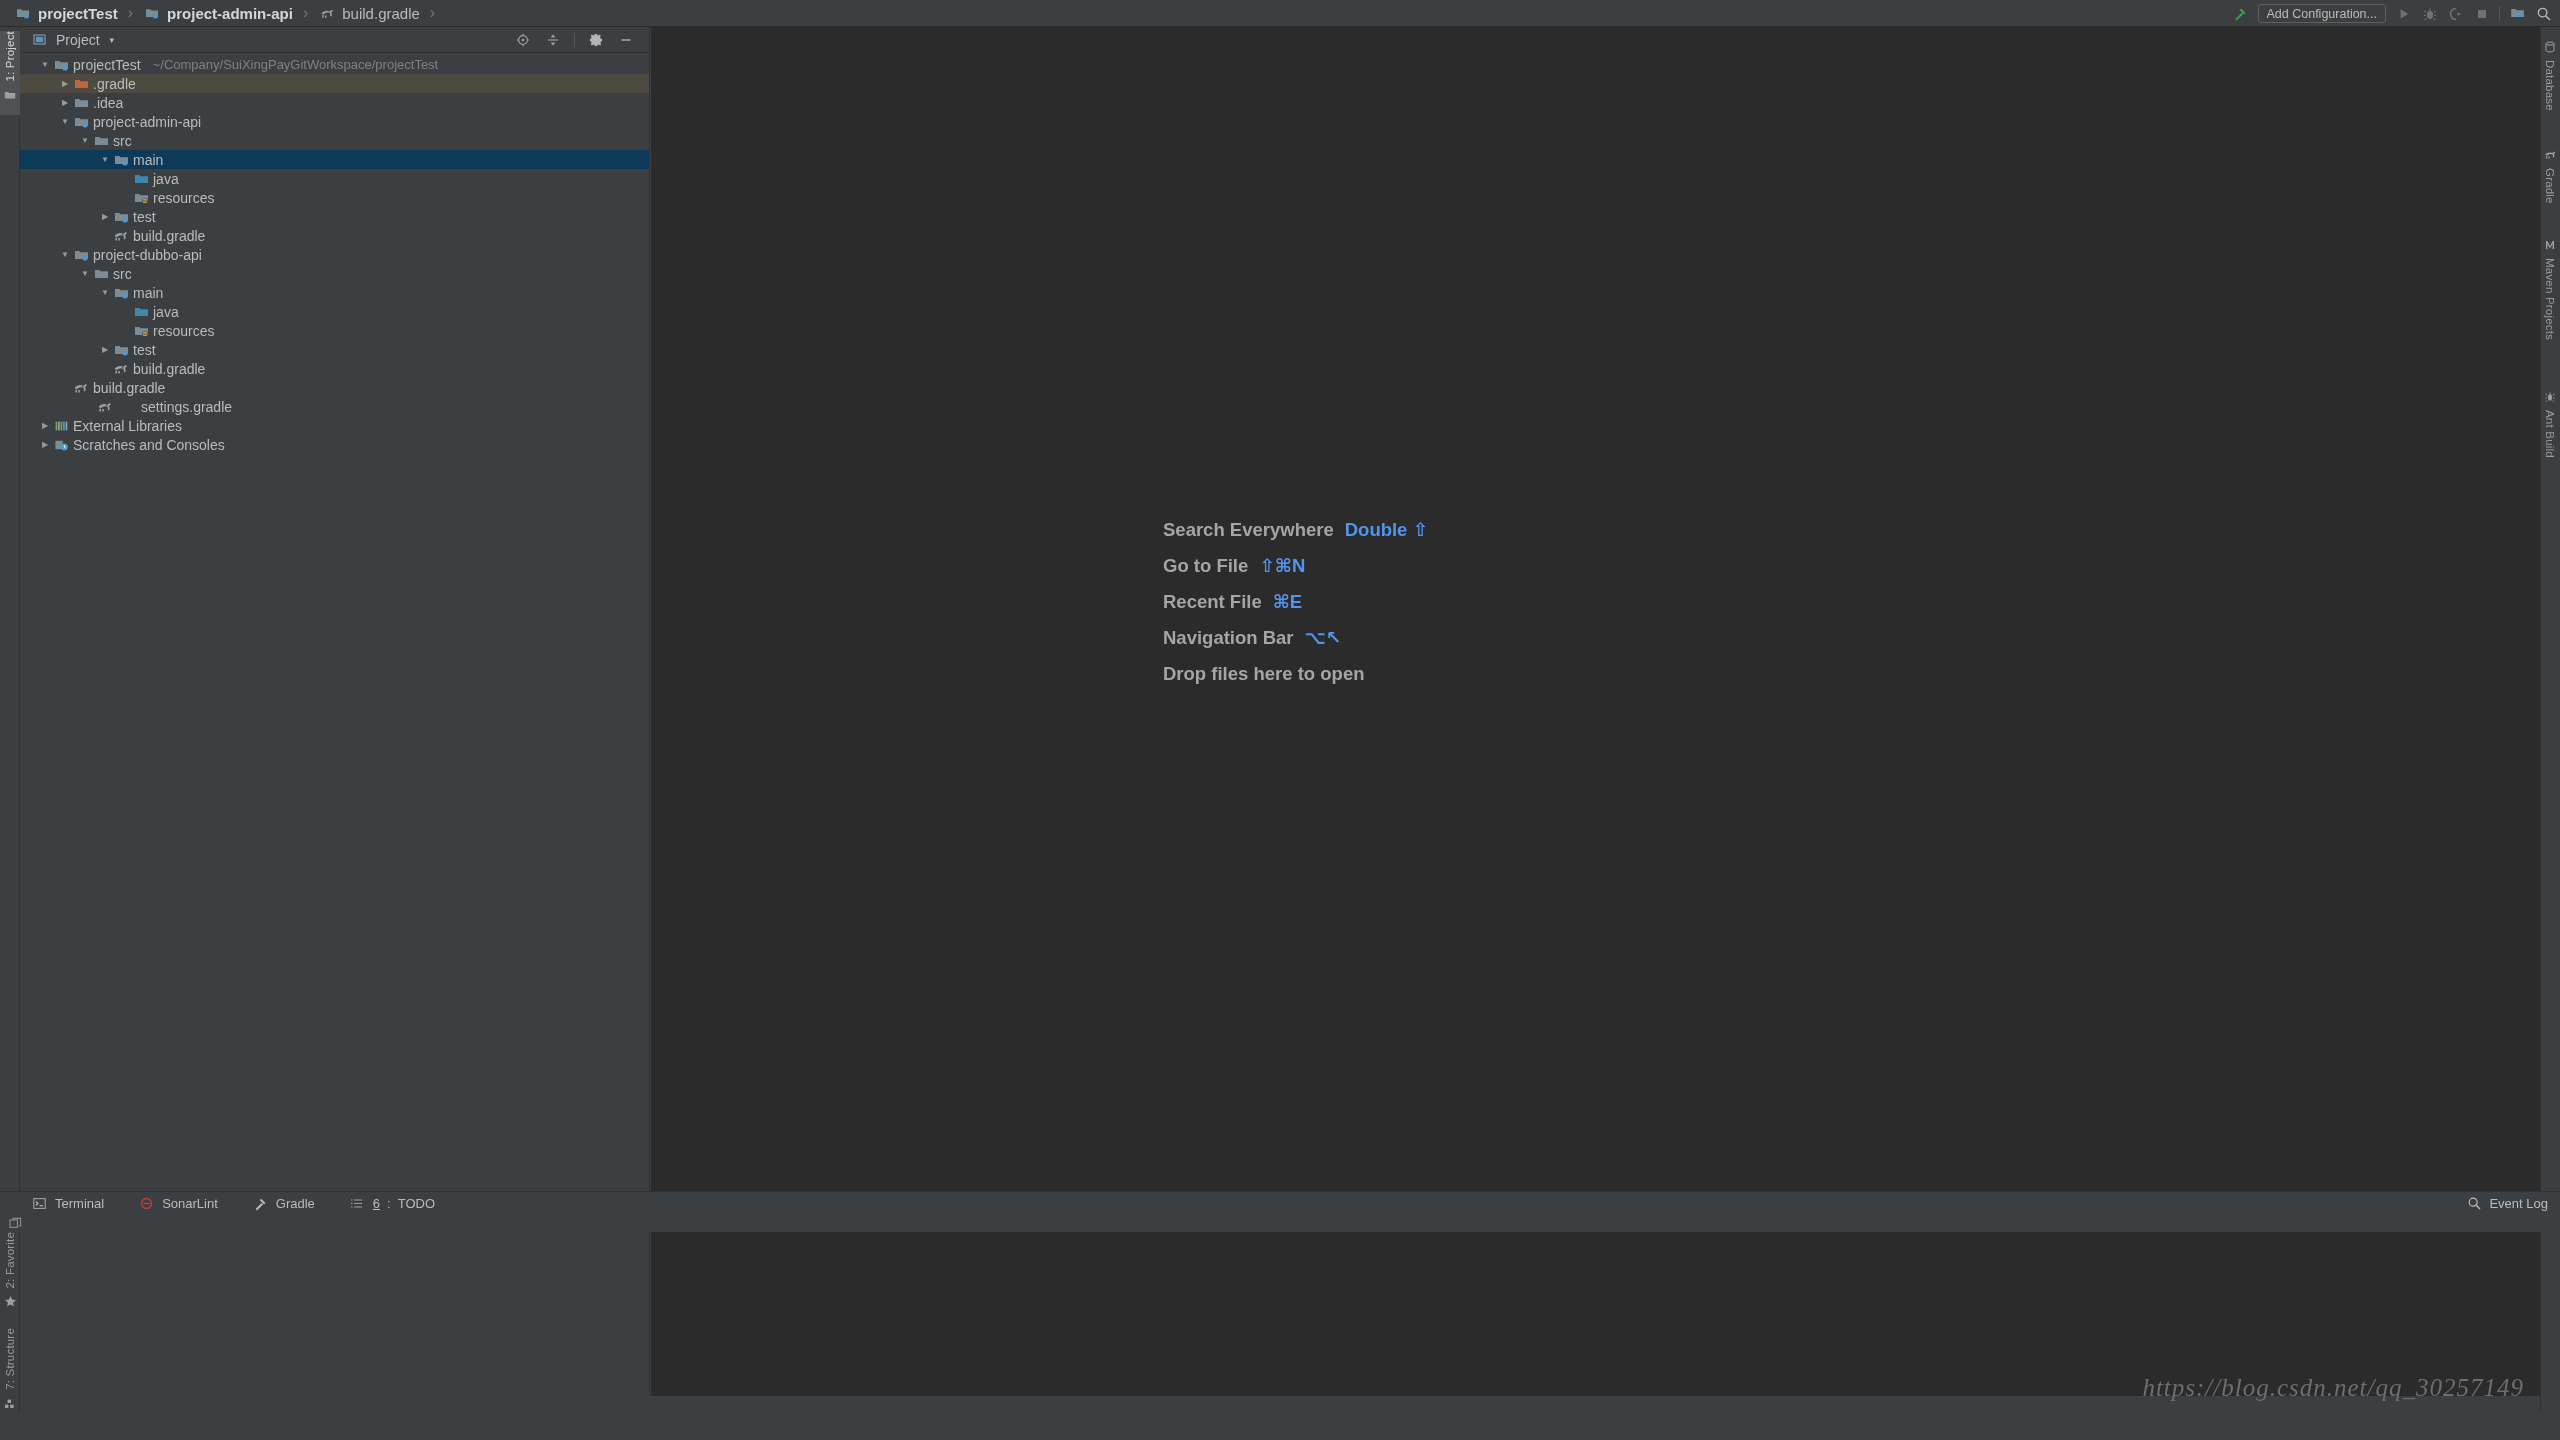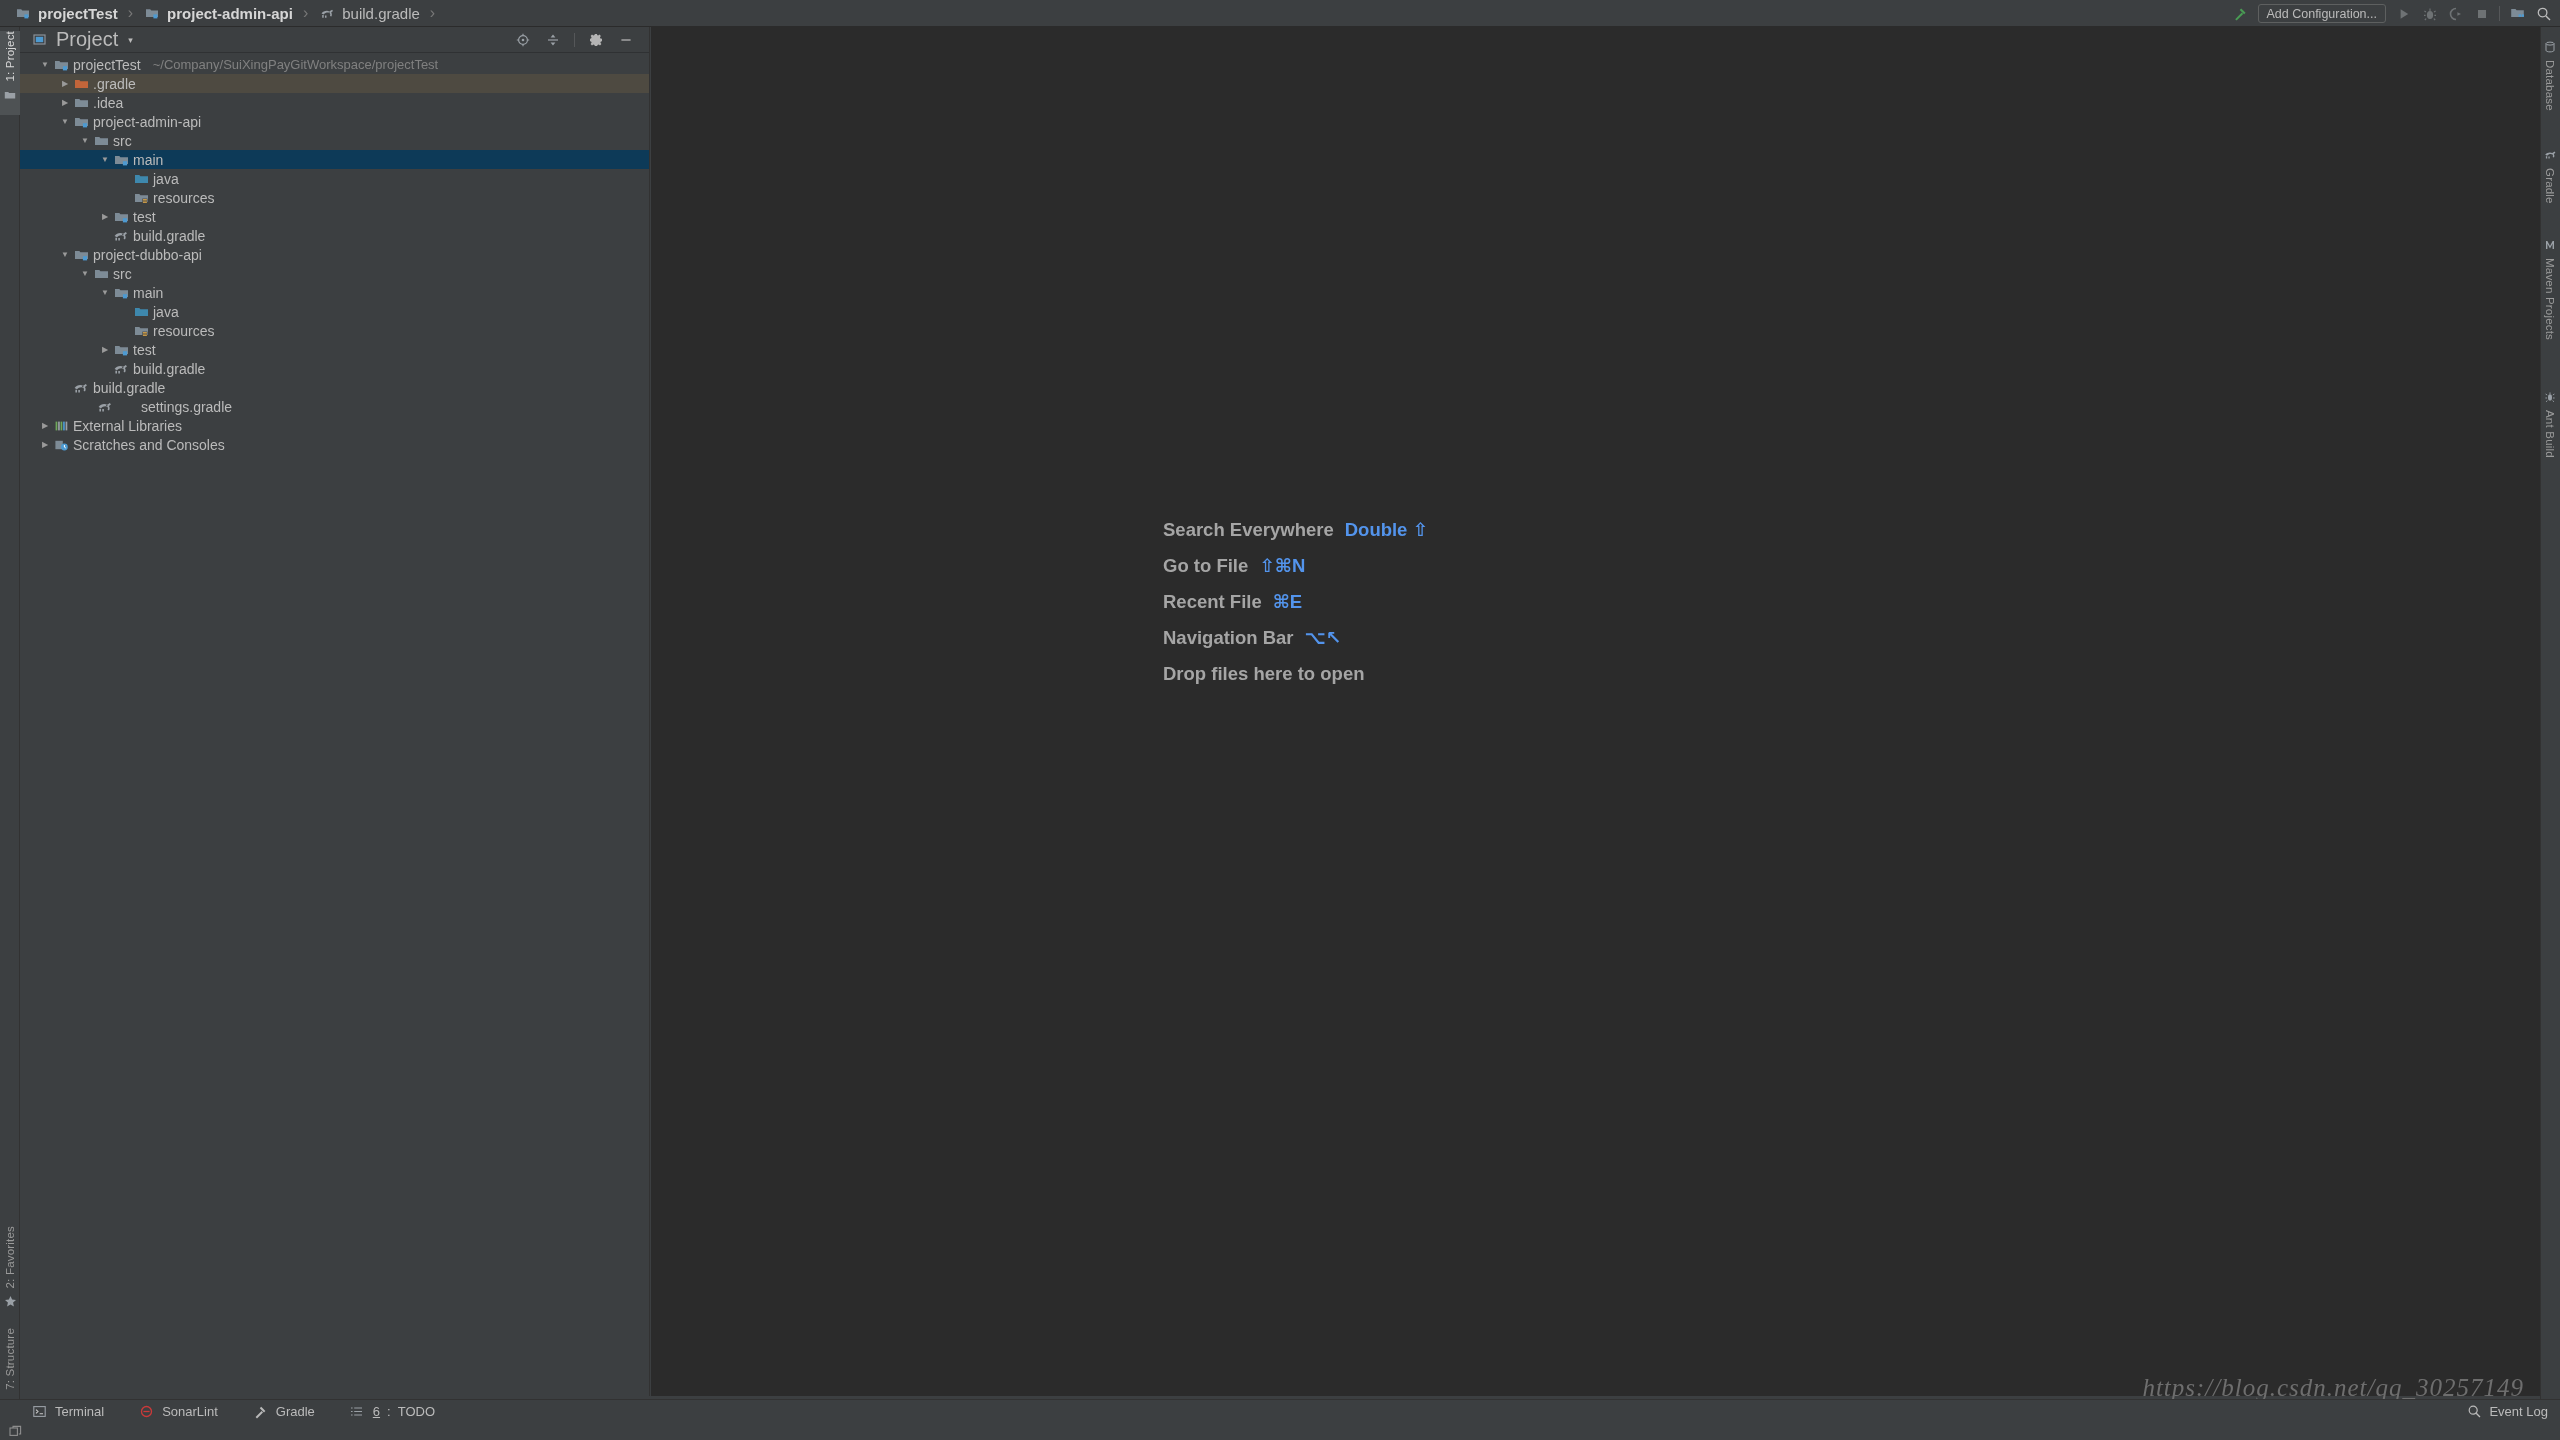--- a/index.html
+++ b/index.html
@@ -7,21 +7,21 @@
     width: 2560px; height: 1440px;
     background: #3c3f41;
     font-family: "Liberation Sans", "DejaVu Sans", sans-serif;
     overflow: hidden;
     -webkit-font-smoothing: antialiased;
   }
 
   
   .ide {
     position: relative;
-    width: 2560px; height: 1440px;
+    width: 2560px; height: 1232px;
     background: #3c3f41;
   }
 
   
   .navbar {
     position: absolute; top: 0; left: 0;
     width: 2560px; height: 27px;
     background: #3c3f41;
     display: flex; align-items: center;
     padding-left: 14px;
@@ -107,21 +107,21 @@
     background: #3c3f41;
     border-right: 1px solid #323232;
   }
   .panel-header {
     height: 26px; width: 100%;
     background: #3c3f41;
     display: flex; align-items: center;
     padding-left: 10px;
     border-bottom: 1px solid #2f3133;
   }
-  .panel-title { font-size: 20px; color: #bbbbbb; margin-left: 8px; }
+  .panel-title { font-size: 14px; color: #bbbbbb; margin-left: 8px; }
   .panel-caret { margin-left: 10px; color: #bbbbbb; font-size: 9px; }
   .panel-actions {
     margin-left: auto; display: flex; align-items: center; gap: 12px;
     padding-right: 14px;
   }
   .pa-divider { width: 1px; height: 14px; background: #555759; }
 
   .tree { position: relative; width: 100%; padding-top: 2px; }
   .row {
     position: relative;

